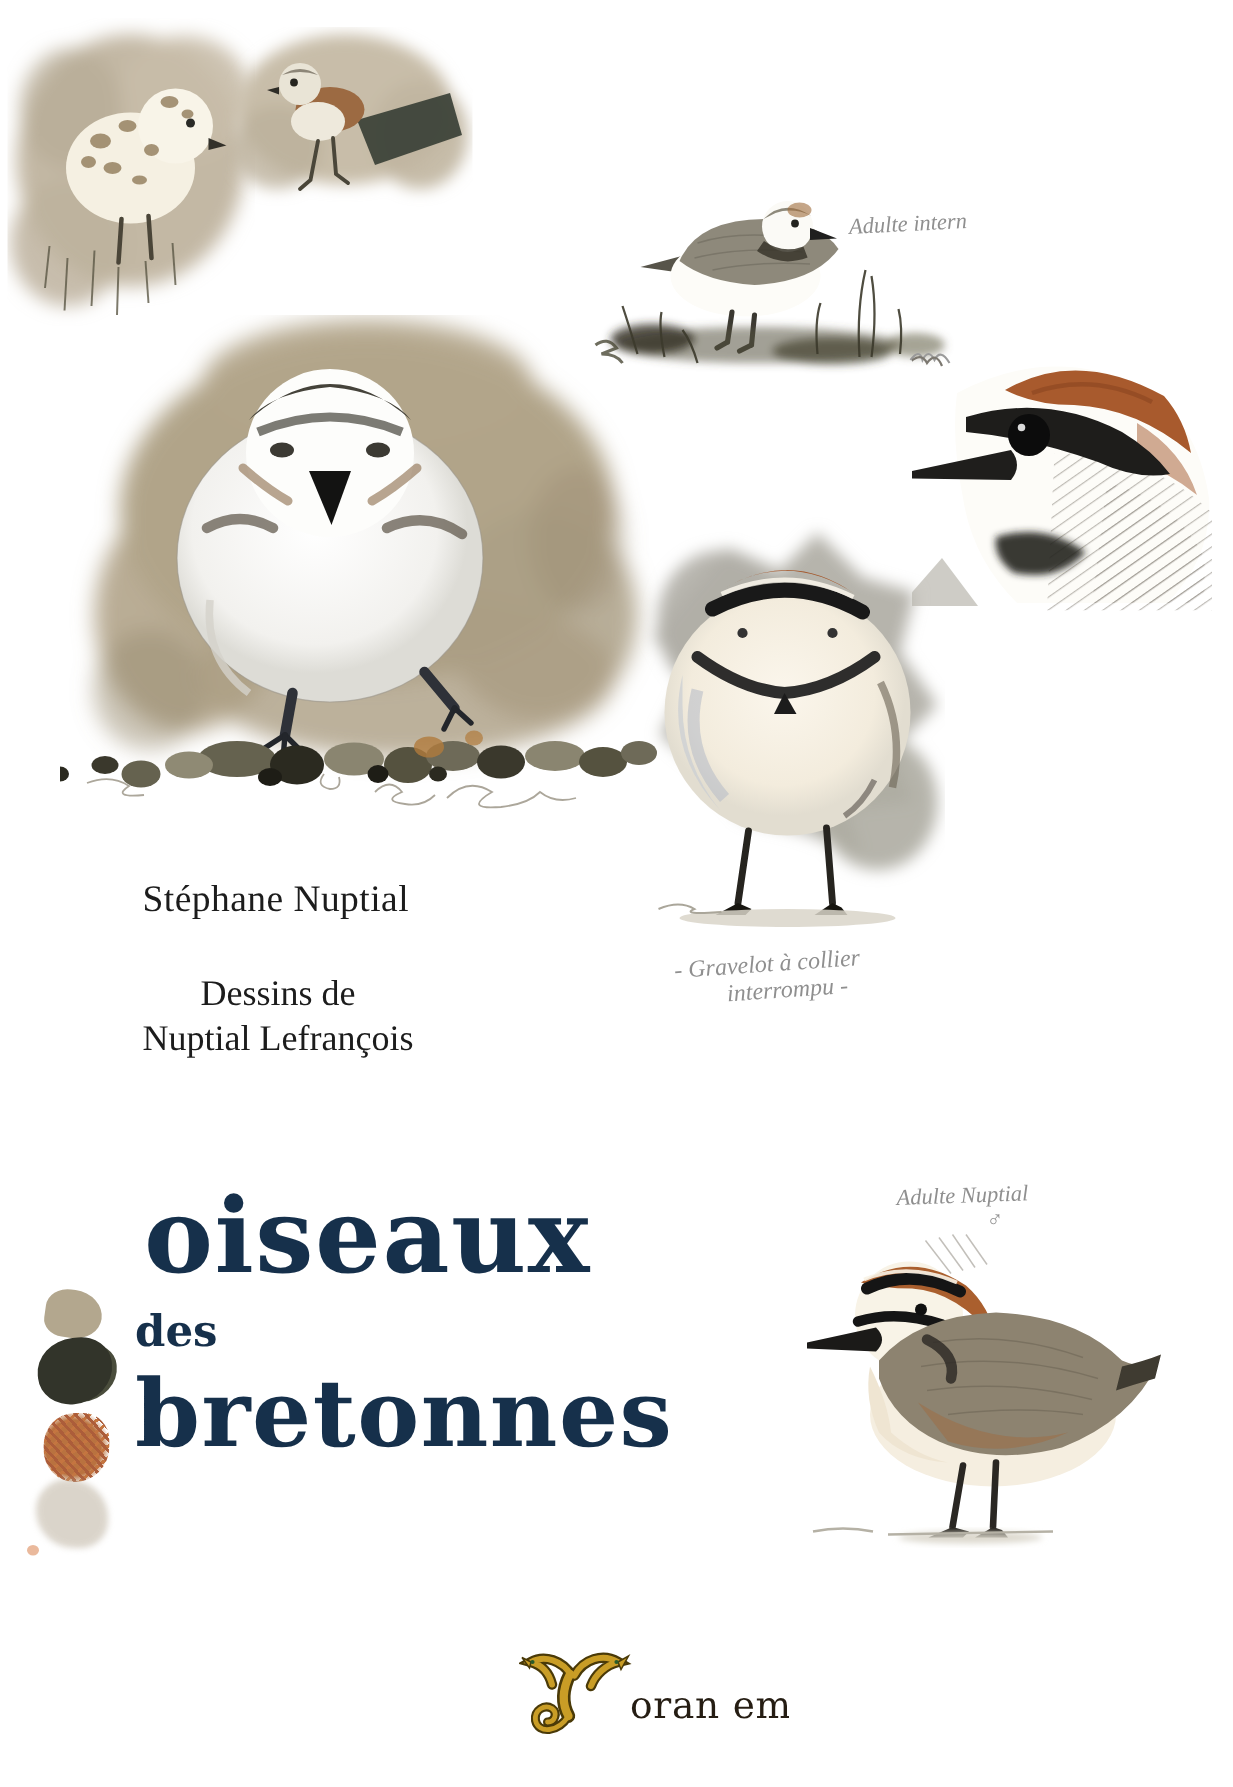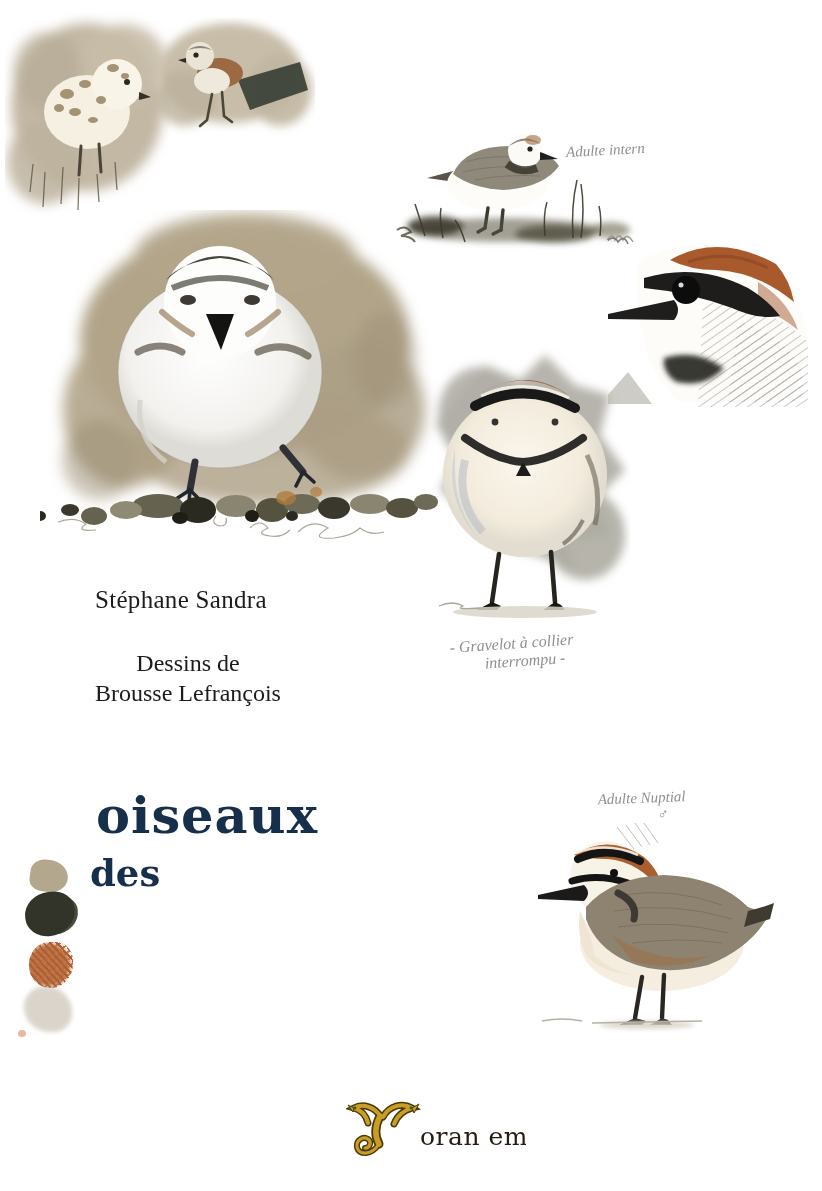--- a/index.html
+++ b/index.html
@@ -9,23 +9,23 @@
     font-family:"Liberation Serif", serif;
   }
   .ill{position:absolute;}
   
   .author-block{position:absolute;left:95px;top:586px;color:#1c1c1c;}
   .author-name{font-size:25px;letter-spacing:.3px;}
   .credit{margin-top:34px;font-size:24px;line-height:30px;text-align:center;}
   
   .title-block{position:absolute;left:90px;top:790px;color:#16304b;
     font-family:"DejaVu Serif", serif;font-weight:bold;line-height:1;}
-  .title-l1{font-size:51px;letter-spacing:1px;margin-left:6px;}
+  .title-l1{font-size:69px;letter-spacing:1px;margin-left:6px;}
   .title-l2{margin-top:14px;display:flex;align-items:baseline;}
-  .title-small{font-size:37px;margin-right:5px;}
+  .title-small{font-size:29px;margin-right:5px;}
   .title-big{font-size:62px;letter-spacing:1px;}
   .title-l3{font-size:62px;letter-spacing:1px;margin-top:10px;}
   
   .hand{position:absolute;color:#8f8f8f;font-style:italic;
     font-family:"Liberation Serif", serif;}
   .hand-top{left:566px;top:142px;font-size:15px;transform:rotate(-3deg);}
   .hand-mid{left:450px;top:632px;font-size:16px;transform:rotate(-4deg);width:200px;}
   .hand-mid .l2{margin-left:34px;}
   .hand-bottom{left:598px;top:789px;font-size:15px;transform:rotate(-2deg);width:130px;text-align:left;}
   .hand-bottom .sym{display:block;text-align:center;font-size:15px;font-style:normal;margin-top:0;}
@@ -354,38 +354,39 @@
   <div class="hand hand-mid">
     <div class="l1">- Gravelot à collier</div>
     <div class="l2">interrompu -</div>
   </div>
   <div class="hand hand-bottom">
     <span>Adulte Nuptial</span>
     <span class="sym">♂</span>
   </div>
 
   <div class="author-block">
-    <div class="author-name">Stéphane Sandra</div>
+    <div class="author-name">Stéphane Nuptial</div>
     <div class="credit">
       <div>Dessins de</div>
-      <div>Brousse Lefrançois</div>
+      <div>Nuptial Lefrançois</div>
     </div>
   </div>
 
   <div class="swatch sw-tan"></div>
   <div class="swatch sw-dark"></div>
   <div class="swatch sw-rust"></div>
   <div class="swatch sw-grey"></div>
   <div class="swatch sw-speck"></div>
 
   <div class="title-block">
     <div class="title-l1">oiseaux</div>
     <div class="title-l2">
       <span class="title-small">des</span>
     </div>
+    <div class="title-l3">bretonnes</div>
   </div>
 
   <svg class="logo" viewBox="0 0 180 60">
     <g>
       <g stroke="#4a3a08" fill="none" stroke-linecap="round">
         <path d="M34,16 C29,26 28,35 33,44" stroke-width="9"></path>
         <path d="M33,44 C26,55 13,56 11,47 C10,40 17,36 22,39 C26,42 24,48 19,48" stroke-width="6"></path>
         <path d="M35,17 C29,7 17,3 8,8 C15,10 20,15 22,23" stroke-width="7"></path>
         <path d="M37,17 C43,6 56,2 66,8 C58,10 51,16 48,24" stroke-width="7"></path>
       </g>

